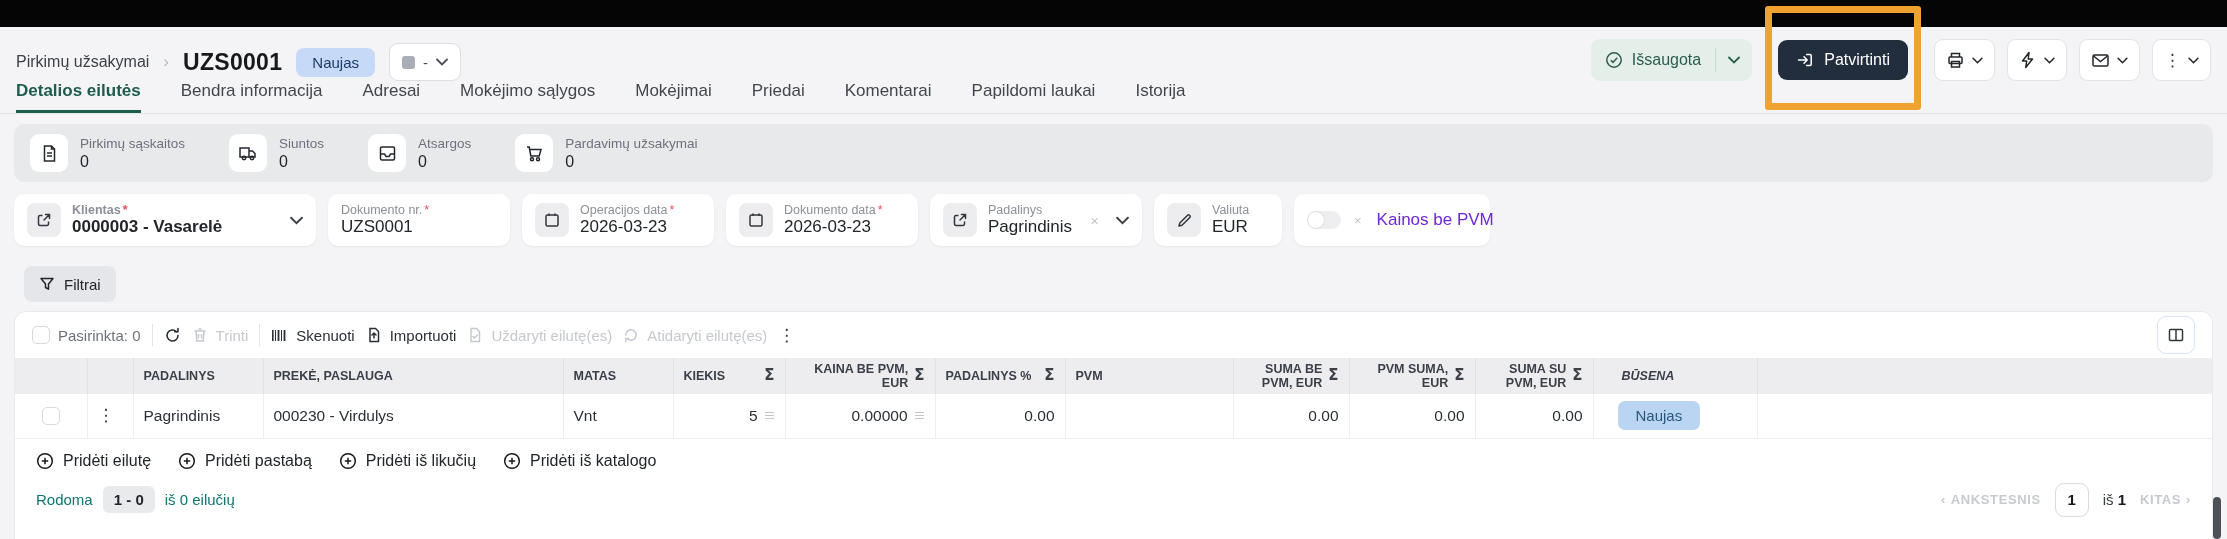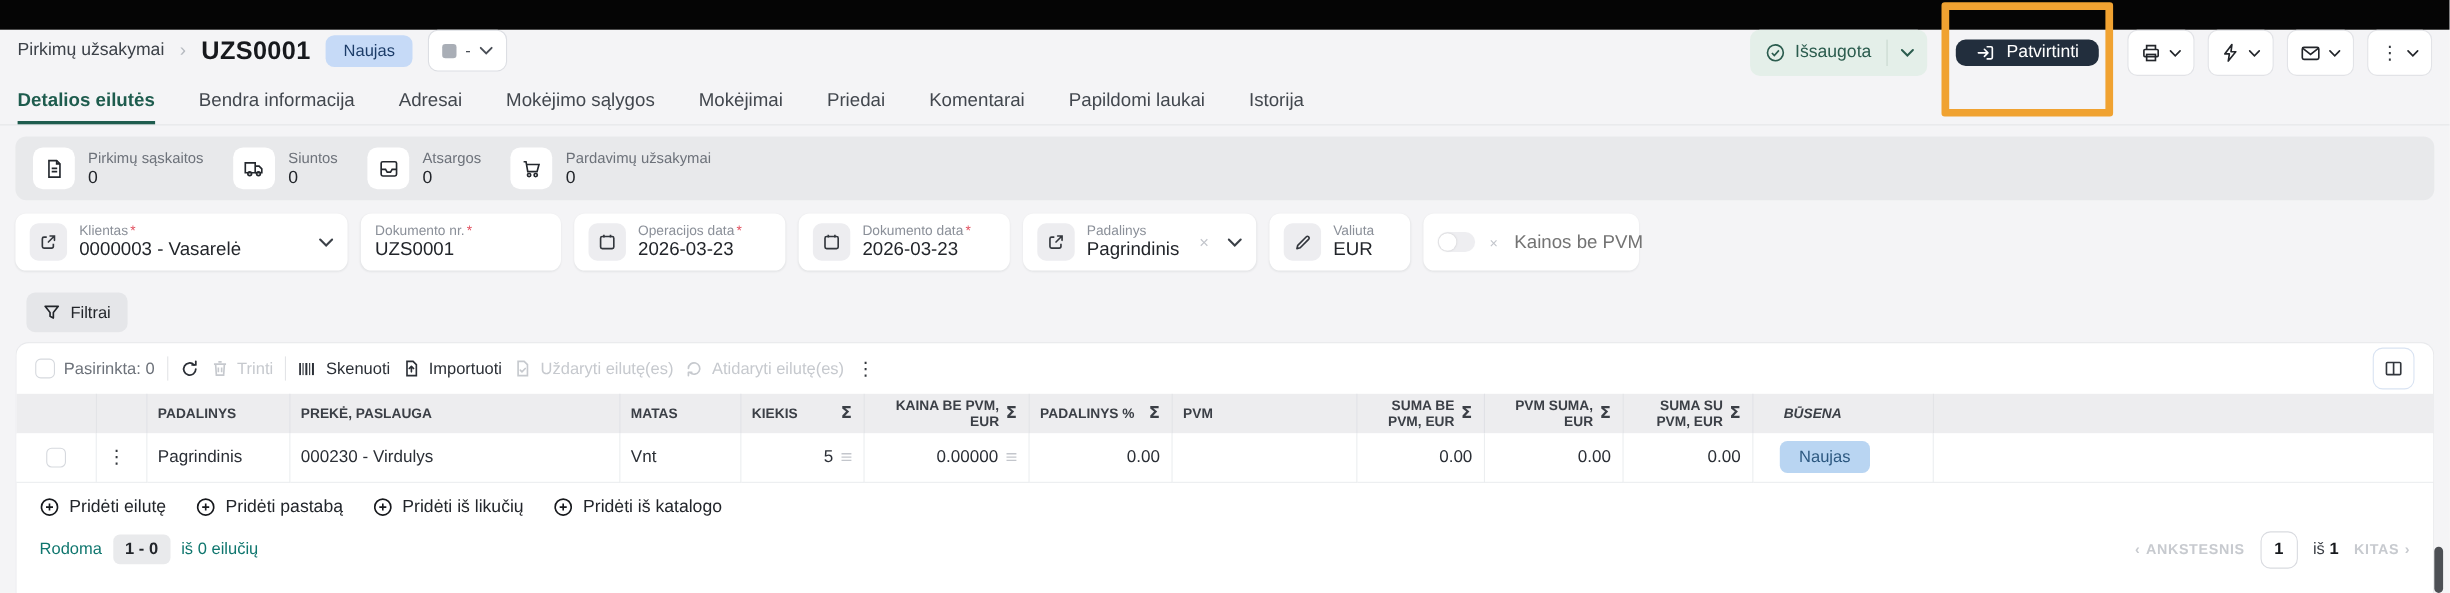--- a/index.html
+++ b/index.html
@@ -1,64 +1,64 @@
 <!DOCTYPE html>
 <html><head>
 <meta charset="utf-8">
 <style>
   * { margin:0; padding:0; box-sizing:border-box; }
   body { font-family:"Liberation Sans", sans-serif; }
   .app { position:relative; width:2227px; height:539px; background:#f4f4f6; overflow:hidden; color:#22252a; }
   .top-strip { height:27px; background:#050505; }
 
   
-  .header { display:flex; align-items:flex-start; justify-content:space-between; height:54px; padding:0 16px; }
+  .header { display:flex; align-items:flex-end; justify-content:space-between; height:54px; padding:0 16px; }
   .hleft { display:flex; align-items:center; gap:14px; }
   .crumb-root { font-size:16px; color:#3c4148; }
   .crumb-sep { color:#b6bac0; font-size:17px; }
   .crumb-current { font-size:23px; font-weight:bold; color:#17191d; letter-spacing:.3px; }
   .badge-new { background:#c6daf7; color:#1c3c68; font-size:15px; padding:6px 16px; border-radius:8px; }
   .variant-btn { display:flex; align-items:center; gap:8px; background:#fff; border:1px solid #dcdee3; border-radius:9px; height:38px; padding:0 12px; color:#4a4f57; font-size:15px; }
   .variant-sq { width:13px; height:13px; background:#a9aeb6; border-radius:3px; display:inline-block; }
   .hright { display:flex; align-items:center; gap:12px; }
   .saved-btn { display:flex; align-items:center; height:42px; background:#e4efe9; border-radius:9px; color:#2b5c4e; font-size:16px; }
   .saved-main { display:flex; align-items:center; gap:9px; padding:0 14px; }
   .saved-div { width:1px; height:24px; background:#c8d8d0; }
   .saved-caret { padding:0 12px; display:flex; }
   .confirm-wrap { position:relative; margin:0 14px; }
-  .confirm-btn { display:flex; align-items:center; gap:10px; height:24px; background:#222e3d; color:#fff; border:none; border-radius:9px; padding:0 18px; font-size:16px; font-family:inherit; }
+  .confirm-btn { display:flex; align-items:center; gap:10px; height:40px; background:#222e3d; color:#fff; border:none; border-radius:9px; padding:0 18px; font-size:16px; font-family:inherit; }
   .annotation { position:absolute; left:-13px; right:-13px; top:-34px; height:104px; border:7px solid #f0a231; border-radius:3px; pointer-events:none; z-index:20; }
   .icon-btn { display:flex; align-items:center; gap:7px; height:42px; background:#fff; border:1px solid #e2e3e7; border-radius:9px; padding:0 11px; color:#23262b; }
 
   
   .tabs { display:flex; gap:40px; padding:0 16px; border-bottom:1px solid #e4e5e8; height:33px; }
   .tab { font-size:17px; color:#42474e; padding-bottom:12px; border-bottom:3px solid transparent; white-space:nowrap; cursor:pointer; }
   .tab.active { color:#1e5c4e; font-weight:bold; border-bottom-color:#1e5c4e; }
 
   
   .content { padding:10px 14px 0; }
-  .stats { height:58px; background:#e8e9eb; border-radius:10px; display:flex; align-items:center; padding:0 16px; gap:27px; margin-bottom:12px; }
+  .stats { height:58px; background:#e8e9eb; border-radius:10px; display:flex; align-items:center; padding:0 16px; gap:44px; margin-bottom:12px; }
   .stat { display:flex; align-items:center; gap:12px; }
   .stat-tile { width:38px; height:38px; background:#fff; border-radius:9px; display:flex; align-items:center; justify-content:center; color:#24282e; }
   .stat-label { font-size:13.5px; color:#6d727a; margin-bottom:2px; }
   .stat-value { font-size:16px; color:#22252a; }
 
   .fields { display:flex; gap:12px; margin-bottom:20px; }
   .fcard { background:#fff; border-radius:10px; height:52px; display:flex; align-items:center; gap:11px; padding:0 13px; box-shadow:0 1px 2px rgba(20,22,26,.07); }
   .ftile { width:34px; height:34px; background:#ededf0; border-radius:8px; display:flex; align-items:center; justify-content:center; color:#33373d; flex:none; }
   .fmeta { display:flex; flex-direction:column; justify-content:center; min-width:0; }
   .flabel { font-size:12.5px; color:#8b9099; white-space:nowrap; }
   .req { color:#e25160; margin-left:2px; }
   .fvalue { font-size:17px; color:#22252a; white-space:nowrap; }
   .fcaret { color:#3c4148; margin-left:6px; display:flex; }
   .fclear { color:#c2c5cb; font-size:15px; margin-left:2px; }
   .switch { width:34px; height:18px; background:#eeeef1; border-radius:10px; position:relative; flex:none; }
   .switch .knob { position:absolute; left:1px; top:1px; width:16px; height:16px; border-radius:50%; background:#fff; box-shadow:0 0 2px rgba(0,0,0,.18); }
   .switch-x { color:#c2c5cb; font-size:13px; margin:0 4px 0 2px; }
-  .toggle-label { font-size:17px; color:#737373; white-space:nowrap; }
+  .toggle-label { font-size:17px; color:#6d28d9; white-space:nowrap; }
 
   .filter-btn { display:inline-flex; align-items:center; gap:9px; background:#e5e6e9; border:none; border-radius:8px; height:36px; padding:0 15px; font-size:15px; color:#22252a; margin:0 0 9px 10px; font-family:inherit; }
 
   
   .table-card { background:#fff; border:1px solid #e8e9ec; border-bottom:none; border-radius:12px 12px 0 0; height:231px; }
   .toolbar { display:flex; align-items:center; gap:11px; height:46px; padding:0 17px; font-size:15px; }
   .titem { display:flex; align-items:center; gap:8px; color:#2b2f36; cursor:pointer; white-space:nowrap; }
   .titem.disabled { color:#c6c9ce; cursor:default; }
   .tdiv { width:1px; height:22px; background:#e3e4e7; }
   .checkbox { width:18px; height:18px; border:1.5px solid #d6d9de; border-radius:5px; background:#fff; flex:none; }
@@ -243,21 +243,21 @@
 
     
     <div class="fields">
       <div class="fcard" style="width:302px;">
         <span class="ftile">
           <svg width="16" height="16" viewBox="0 0 16 16" fill="none" stroke="currentColor" stroke-width="1.5">
               <path d="M6.5 3.5H4A1.5 1.5 0 002.5 5v7A1.5 1.5 0 004 13.5h7A1.5 1.5 0 0012.5 12V9.5"></path>
               <path d="M9.5 2.5h4v4M13.2 2.8L8 8" stroke-linecap="round"></path>
             </svg>
         </span>
-        <span class="fmeta" style="flex:1;">
+        <span class="fmeta" style="flex:1;font-weight:bold;">
           <span class="flabel"><span>Klientas</span><span class="req">*</span></span>
           <span class="fvalue">0000003 - Vasarelė</span>
         </span>
         <span class="fcaret">
           <svg width="13" height="9" viewBox="0 0 12 8">
               <path d="M1 1.5l5 5 5-5" fill="none" stroke="currentColor" stroke-width="1.8" stroke-linecap="round"></path>
             </svg>
         </span>
       </div>
       <div class="fcard" style="width:182px;">

